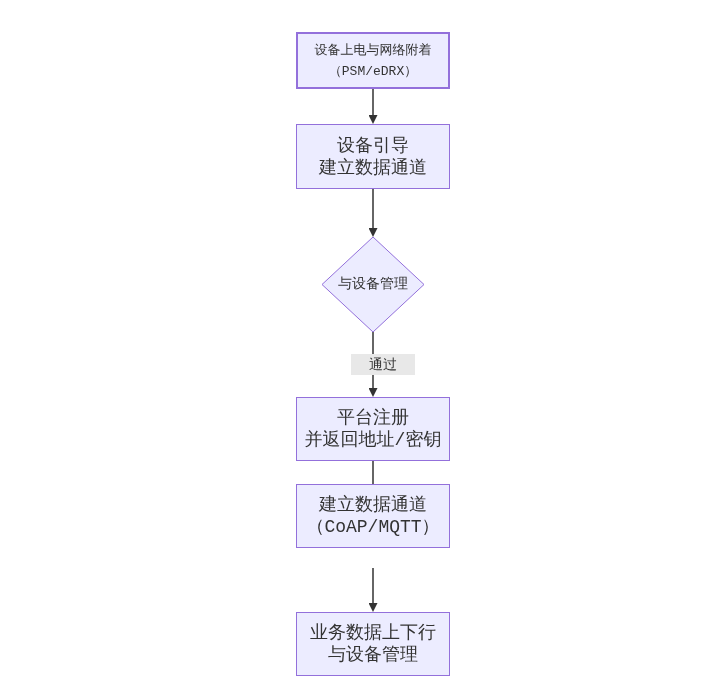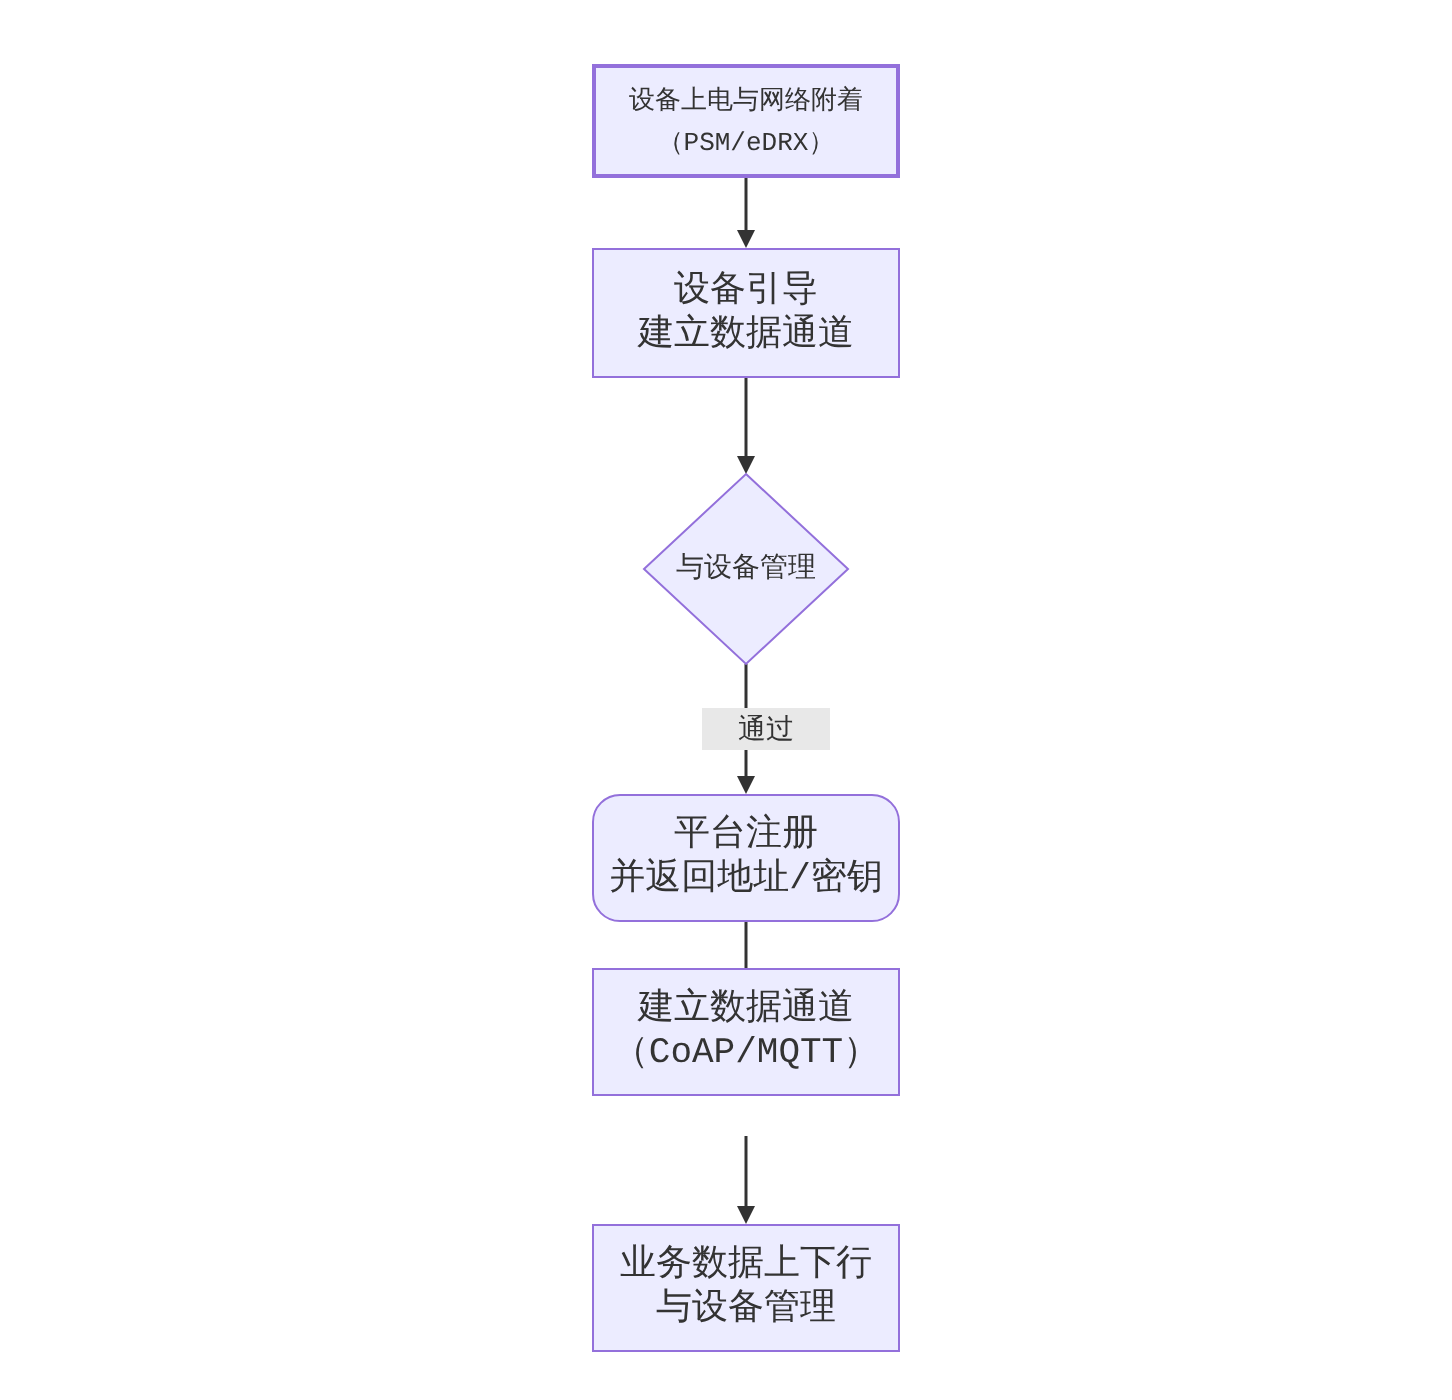--- a/index.html
+++ b/index.html
@@ -21,21 +21,21 @@
     background:#ECECFF;
     border:1px solid #9370DB;
     display:flex;flex-direction:column;
     align-items:center;justify-content:center;
     text-align:center;
     color:#333333;
     font-size:18px;line-height:22px;
   }
   .node-1{top:20px;height:57px;border-width:2px;font-size:13px;line-height:21px;}
   .node-2{top:112px;height:65px;}
-  .node-3{top:385px;height:64px;border-radius:14px;}
+  .node-3{top:385px;height:64px;}
   .node-4{top:472px;height:64px;}
   .node-5{top:600px;height:64px;}
   .diamond-label{
     position:absolute;
     left:323px;top:261px;width:100px;height:22px;
     display:flex;align-items:center;justify-content:center;
     color:#333333;font-size:14px;
   }
   .edge-label{
     position:absolute;

